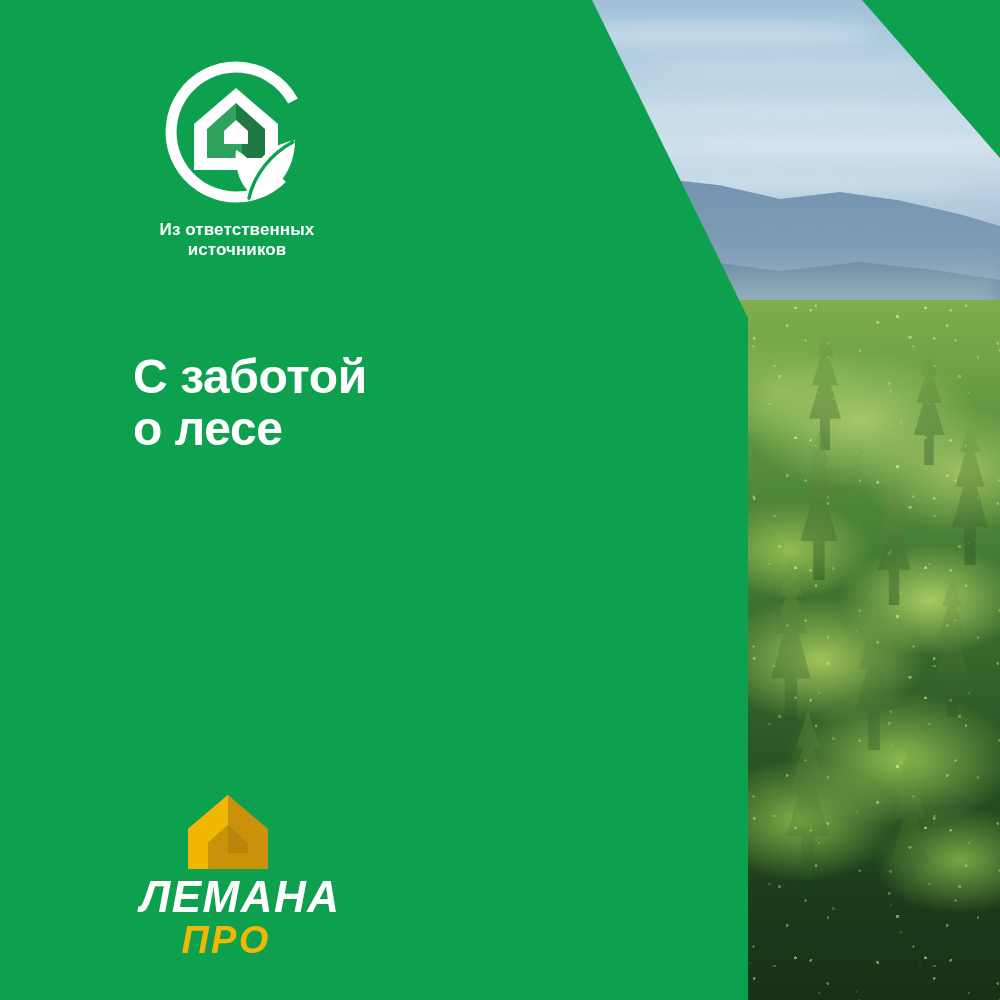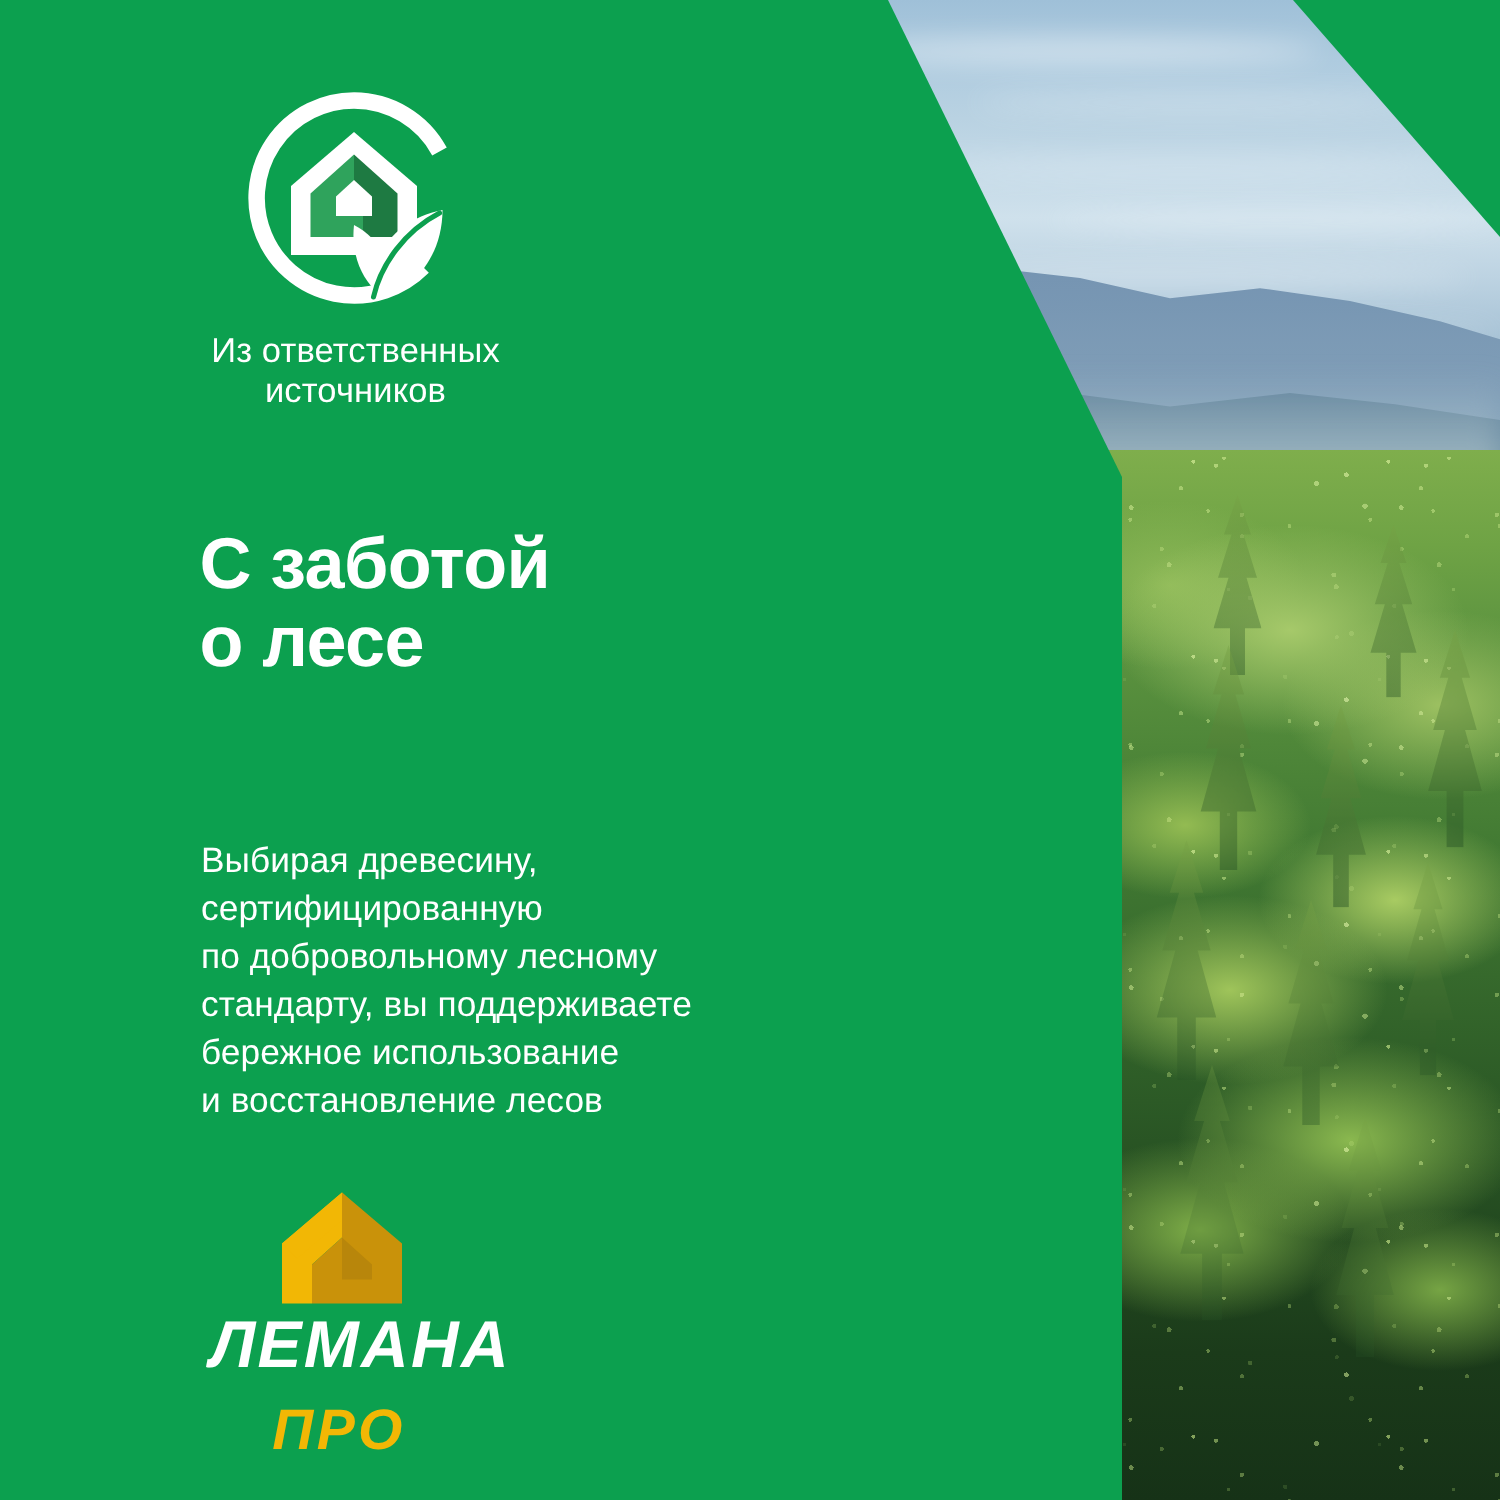--- a/index.html
+++ b/index.html
@@ -157,22 +157,22 @@
 
   
   .content{position:absolute;left:0;top:0;width:748px;height:1000px;}
 
   
   .eco-badge{position:absolute;left:130px;top:58px;width:230px;}
   .eco-mark{width:148px;height:148px;margin-left:32px;display:block;}
   .eco-caption{
     margin-top:14px;
     color:#ffffff;
-    font-size:23px;
-    font-weight:normal;
+    font-size:17px;
+    font-weight:bold;
     line-height:1.18;
     text-align:center;
     letter-spacing:.1px;
     width:214px;
   }
 
   
   .headline{
     position:absolute;left:133px;top:327px;
     color:#ffffff;
@@ -200,21 +200,21 @@
   .brand-mark{display:block;width:92px;height:78px;margin-left:42px;}
   .brand-name{
     margin-top:4px;
     color:#ffffff;
     font-size:44px;
     font-weight:bold;
     letter-spacing:1.5px;
     line-height:1;
   }
   .brand-sub{
-    margin-top:16px;
+    margin-top:2px;
     color:#f2b705;
     font-size:38px;
     font-weight:bold;
     letter-spacing:2.2px;
     line-height:1;
     text-align:center;
     width:172px;
   }
 </style>
 </head>
@@ -298,26 +298,20 @@
 
         <path d="M131 84 C108 96 92 118 87 140" fill="none" stroke="#0ca04f" stroke-width="3.4" stroke-linecap="round"></path>
       </svg>
       <div class="eco-caption">Из ответственных
 источников</div>
     </div>
 
     <h1 class="headline">С заботой
 о лесе</h1>
 
-    <p class="bodycopy">Выбирая древесину,
-сертифицированную
-по добровольному лесному
-стандарту, вы поддерживаете
-бережное использование
-и восстановление лесов</p>
 
     <div class="brand">
       <svg class="brand-mark" viewBox="0 0 92 78">
 
         <path d="M46 2 L6 36 L6 76 L26 76 L26 50 L46 32 Z" fill="#F2B705"></path>
 
         <path d="M46 2 L56 12 L16 46 L6 36 Z" fill="#F2B705"></path>
 
         <path d="M46 2 L86 36 L86 76 L26 76 L26 50 L46 32 L66 50 L66 60 L46 60 Z" fill="#C9920A"></path>
 

